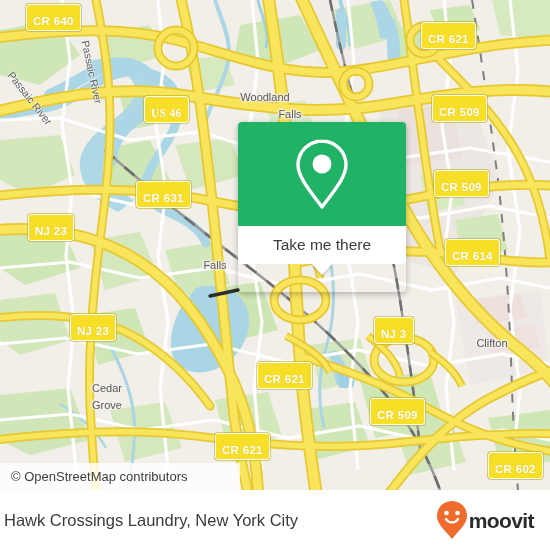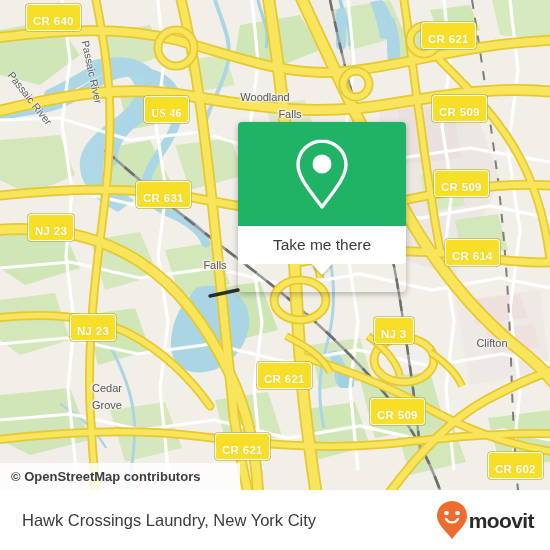--- a/index.html
+++ b/index.html
@@ -130,21 +130,20 @@
   
   #attribution {
     position: absolute;
     left: 0;
     top: 463px;
     width: 550px;
     height: 27px;
     z-index: 30;
     display: flex;
     align-items: center;
-    font-weight: bold;
   }
   #attribution-bg {
     position: absolute;
     left: 0; top: 0;
     width: 240px;
     height: 27px;
     background: rgba(255,255,255,.82);
   }
   #attribution-text {
     position: relative;
@@ -160,21 +159,21 @@
     top: 490px;
     width: 550px;
     height: 60px;
     background: #ffffff;
     display: flex;
     align-items: center;
     justify-content: space-between;
     z-index: 50;
   }
   #bottom-title {
-    margin-left: 22px;
+    margin-left: 4px;
     color: #3b3b3d;
     font-size: 16.5px;
     white-space: nowrap;
   }
   #moovit-logo {
     margin-right: 16px;
     display: flex;
     align-items: center;
   }
   #moovit-wordmark {

